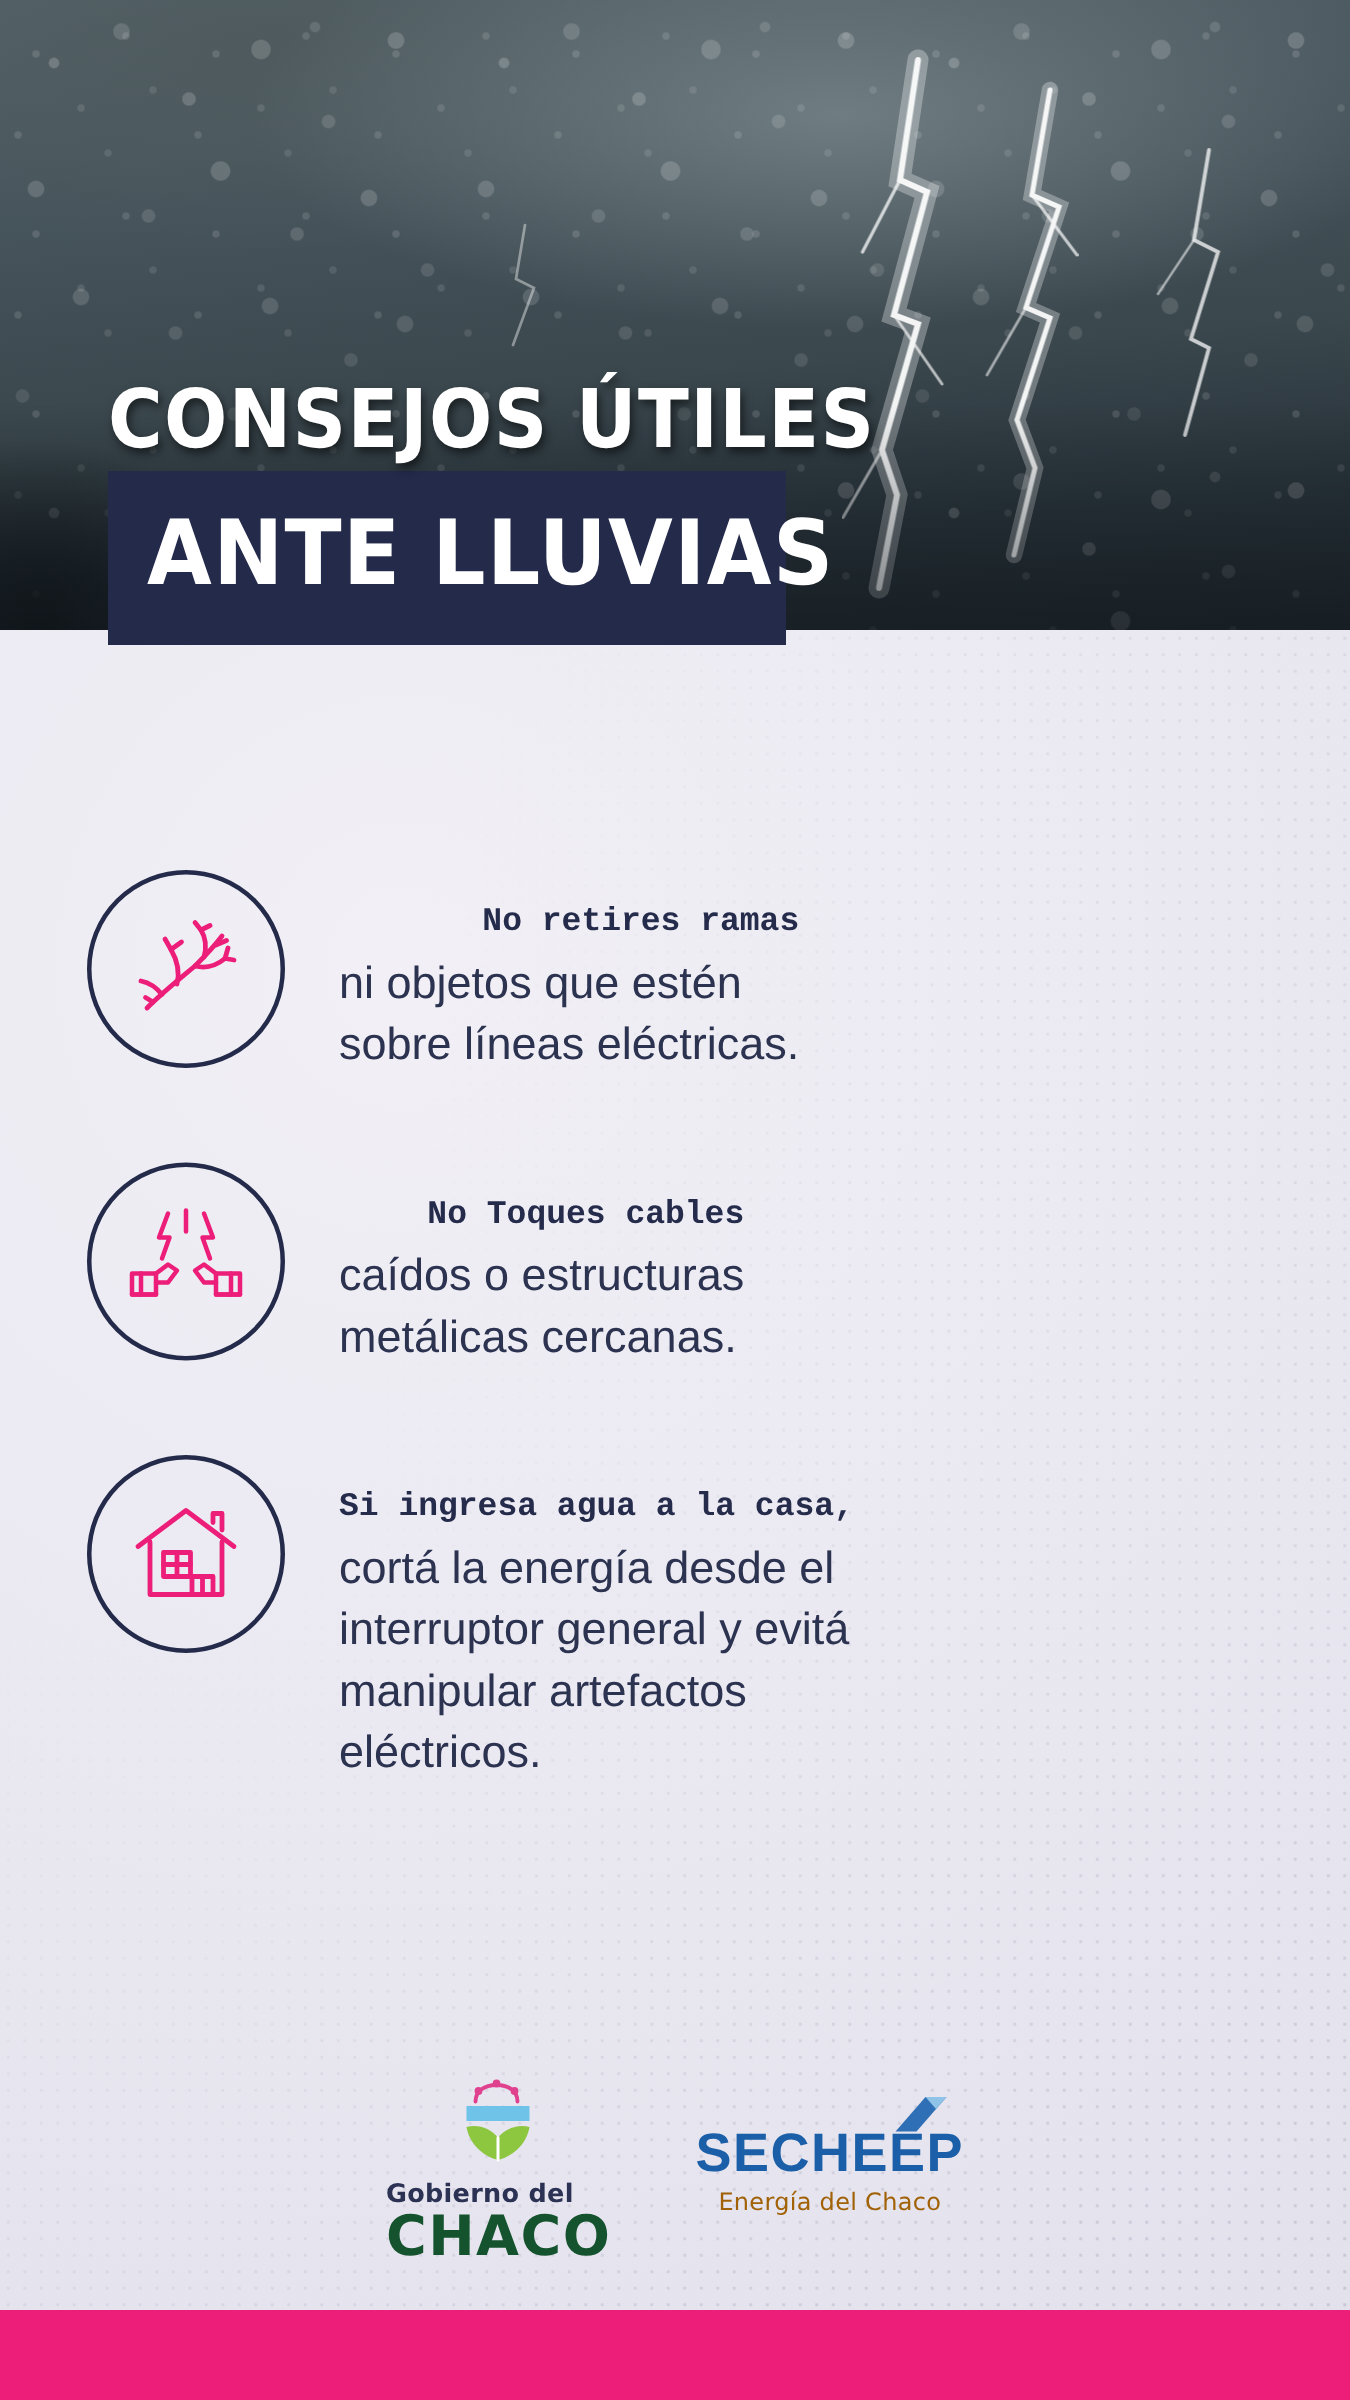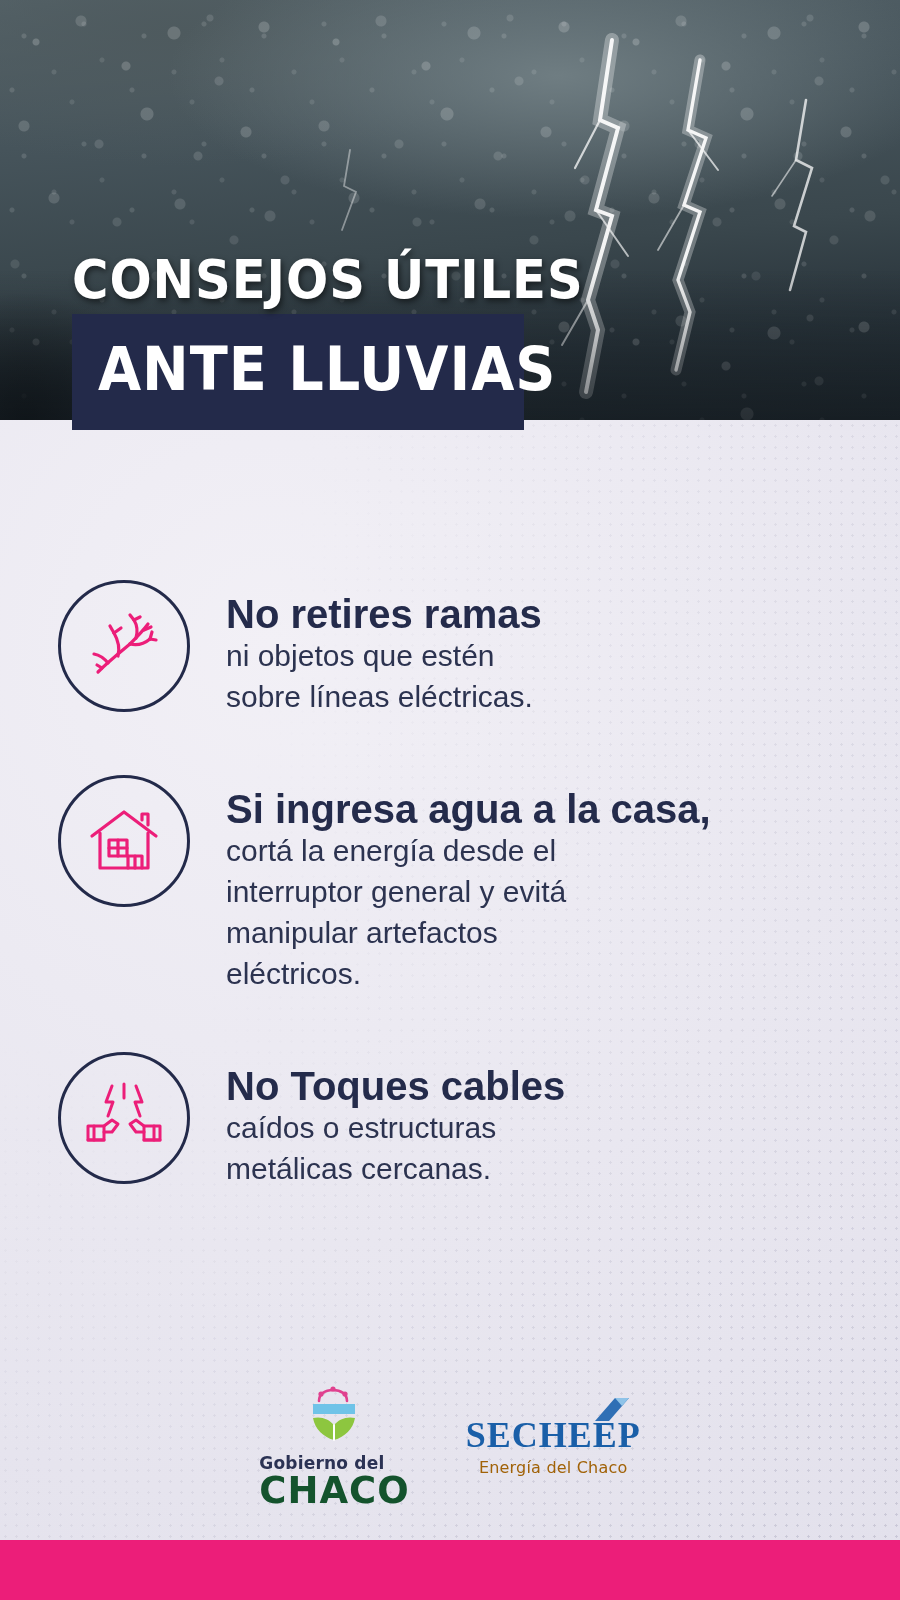--- a/index.html
+++ b/index.html
@@ -181,23 +181,23 @@
     align-items: center;
     justify-content: center;
     box-sizing: border-box;
   }
   .tip-text {
     margin-left: 36px;
     padding-top: 14px;
     max-width: 600px;
   }
   .tip-head {
-    font-family: Liberation Sans, sans-serif;
-    font-weight: 700;
-    font-size: 40px;
+    font-family: Liberation Mono, monospace;
+    font-weight: 700;
+    font-size: 22px;
     line-height: 41px;
     color: #242b4b;
     margin: 0;
     text-align: right;
   }
   .tip-body {
     font-family: Liberation Sans, sans-serif;
     font-weight: 400;
     font-size: 30px;
     line-height: 41px;
@@ -240,21 +240,21 @@
     font-weight: 700;
     color: #14532d;
     letter-spacing: 1px;
     margin-top: 0;
   }
   .logo-secheep {
     text-align: center;
     position: relative;
   }
   .secheep-main {
-    font-family: Liberation Serif, serif;
+    font-family: Liberation Sans, sans-serif;
     font-size: 36px;
     font-weight: 700;
     color: #1a5fa8;
     letter-spacing: 1px;
     line-height: 1;
   }
   .secheep-sub {
     font-family: "DejaVu Sans", sans-serif;
     font-size: 16px;
     color: #a16207;
@@ -343,69 +343,69 @@
       </div>
       <div class="tip-text">
         <div class="tip-head">No retires ramas</div>
         <div class="tip-body">ni objetos que estén
 sobre líneas eléctricas.</div>
       </div>
     </div>
 
     <div class="tip">
       <div class="tip-icon">
+        <svg width="84" height="80" viewBox="0 0 84 80">
+          <g stroke="#ec1e79" stroke-width="3" fill="none" stroke-linecap="round" stroke-linejoin="round">
+
+            <path d="M30 8 L24 24 L31 24 L26 38"></path>
+            <path d="M54 8 L60 24 L53 24 L58 38"></path>
+            <path d="M42 6 L42 20"></path>
+
+            <path d="M6 62 L6 48 L22 48 L30 42 L36 46 L30 54 L22 54 L22 62 Z"></path>
+            <path d="M22 48 L22 54"></path>
+            <path d="M12 48 L12 62"></path>
+
+            <path d="M78 62 L78 48 L62 48 L54 42 L48 46 L54 54 L62 54 L62 62 Z"></path>
+            <path d="M62 48 L62 54"></path>
+            <path d="M72 48 L72 62"></path>
+
+            <path d="M6 62 L22 62"></path>
+            <path d="M62 62 L78 62"></path>
+          </g>
+        </svg>
+      </div>
+      <div class="tip-text">
+        <div class="tip-head">No Toques cables</div>
+        <div class="tip-body">caídos o estructuras
+metálicas cercanas.</div>
+      </div>
+    </div>
+
+    <div class="tip">
+      <div class="tip-icon">
         <svg width="80" height="78" viewBox="0 0 80 78">
           <g stroke="#ec1e79" stroke-width="3.2" fill="none" stroke-linecap="round" stroke-linejoin="round">
             <path d="M8 34 L40 10 L72 34"></path>
             <path d="M16 31 L16 66 L64 66 L64 31"></path>
             <path d="M58 18 L58 12 L64 12 L64 23"></path>
             <rect x="25" y="38" width="18" height="16"></rect>
             <path d="M34 38 L34 54"></path>
             <path d="M25 46 L43 46"></path>
             <path d="M51 54 L51 66"></path>
             <path d="M44 54 L58 54 L58 66"></path>
             <path d="M44 54 L44 66"></path>
           </g>
         </svg>
       </div>
       <div class="tip-text">
         <div class="tip-head">Si ingresa agua a la casa,</div>
         <div class="tip-body">cortá la energía desde el
 interruptor general y evitá
 manipular artefactos
 eléctricos.</div>
-      </div>
-    </div>
-
-    <div class="tip">
-      <div class="tip-icon">
-        <svg width="84" height="80" viewBox="0 0 84 80">
-          <g stroke="#ec1e79" stroke-width="3" fill="none" stroke-linecap="round" stroke-linejoin="round">
-
-            <path d="M30 8 L24 24 L31 24 L26 38"></path>
-            <path d="M54 8 L60 24 L53 24 L58 38"></path>
-            <path d="M42 6 L42 20"></path>
-
-            <path d="M6 62 L6 48 L22 48 L30 42 L36 46 L30 54 L22 54 L22 62 Z"></path>
-            <path d="M22 48 L22 54"></path>
-            <path d="M12 48 L12 62"></path>
-
-            <path d="M78 62 L78 48 L62 48 L54 42 L48 46 L54 54 L62 54 L62 62 Z"></path>
-            <path d="M62 48 L62 54"></path>
-            <path d="M72 48 L72 62"></path>
-
-            <path d="M6 62 L22 62"></path>
-            <path d="M62 62 L78 62"></path>
-          </g>
-        </svg>
-      </div>
-      <div class="tip-text">
-        <div class="tip-head">No Toques cables</div>
-        <div class="tip-body">caídos o estructuras
-metálicas cercanas.</div>
       </div>
     </div>
 
   </div>
 
   <div class="logos">
 
     <div class="logo-chaco">
       <svg width="62" height="60" viewBox="0 0 62 60">
         <g fill="none" stroke-width="2.6" stroke-linecap="round">

